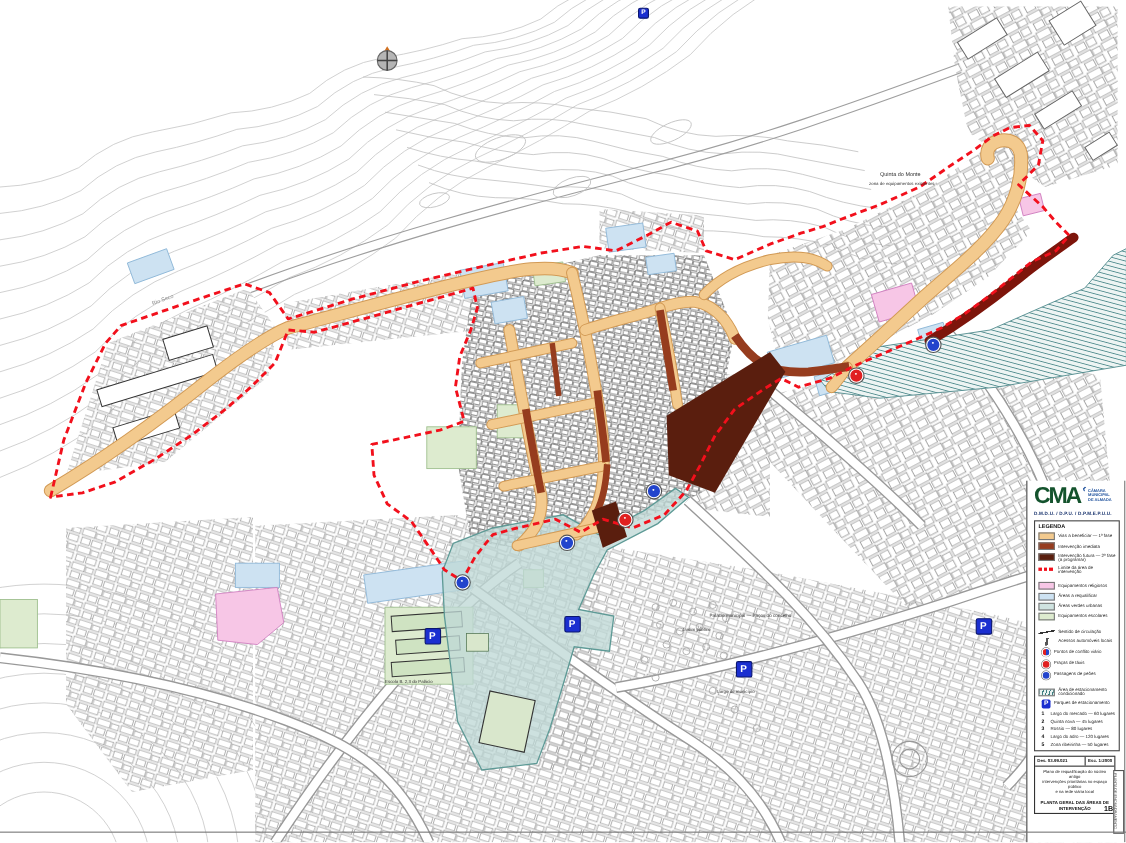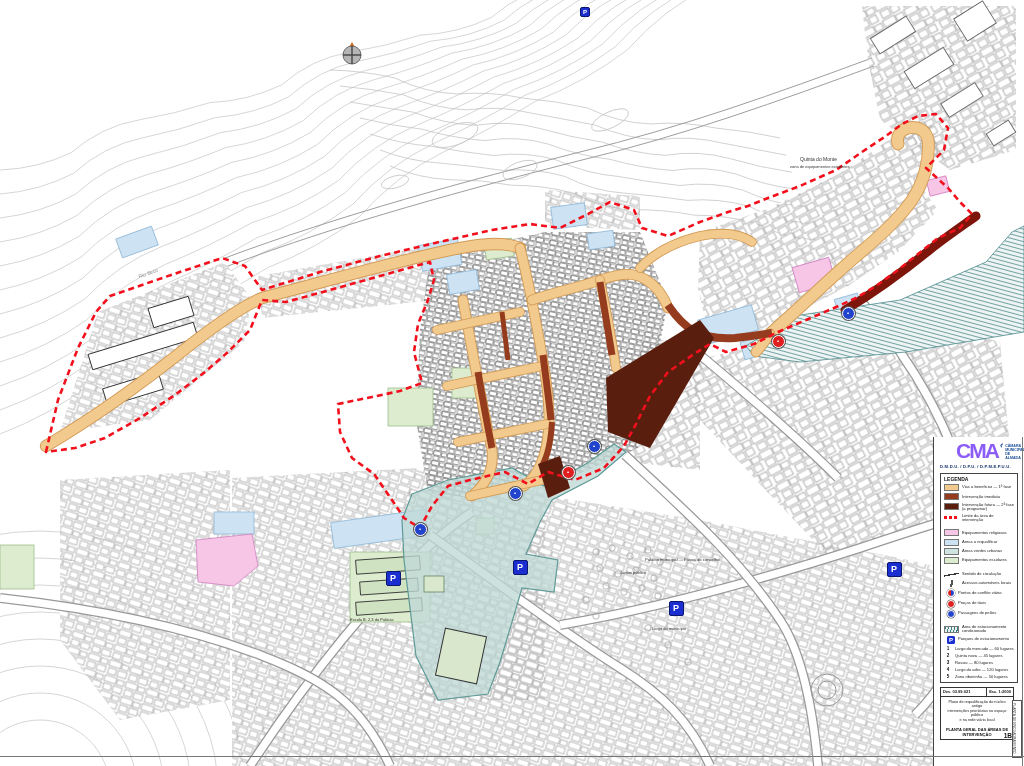--- a/index.html
+++ b/index.html
@@ -12,21 +12,21 @@
   .pmark{position:absolute;width:13px;height:13px;background:#1B2FD0;border:1px solid #0a1670;
          border-radius:2px;color:#fff;font-weight:bold;font-size:9px;line-height:13px;text-align:center;}
   .pmark.small{width:8px;height:8px;font-size:6px;line-height:8px;}
   .cmark{position:absolute;width:11px;height:11px;border-radius:50%;border:1px solid #fff;
          box-shadow:0 0 0 1px #555;color:#fff;font-size:6px;line-height:11px;text-align:center;font-weight:bold;}
   .cmark.blue{background:#2244CC;} .cmark.red{background:#E02020;}
   
   #panel{position:absolute;left:933px;top:437px;width:91px;height:329px;background:#fff;
          border-left:1px solid #444;box-sizing:border-box;padding:4px 3px 0 6px;}
   #logo-row{display:flex;align-items:flex-start;gap:2px;}
-  #logo-acronym{font-size:21px;font-weight:bold;letter-spacing:-2px;color:#8b5cf6;line-height:20px;margin-left:16px;}
+  #logo-acronym{font-size:21px;font-weight:bold;letter-spacing:-2px;color:#14532d;line-height:20px;}
   #logo-tick{color:#1B4E9B;font-size:10px;font-weight:bold;transform:rotate(15deg);margin-top:-2px;}
   #logo-org{display:flex;flex-direction:column;margin-top:3px;}
   #logo-org span{font-size:3.6px;font-weight:bold;color:#1B4E9B;line-height:4px;}
   #dept{font-size:4.2px;font-weight:bold;color:#15306B;margin-top:3px;letter-spacing:.2px;}
   #legend-box{border:1px solid #444;margin-top:4px;width:78px;box-sizing:border-box;
               padding:2px 2px 3px 3px;background:#fff;}
   #legend-title{font-size:5px;font-weight:bold;color:#111;margin-bottom:2px;}
   .l-row{display:flex;align-items:center;gap:3px;margin-top:2.2px;}
   .l-row.gap{margin-top:7px;}
   .l-label{font-size:4.1px;color:#222;line-height:4.4px;}

